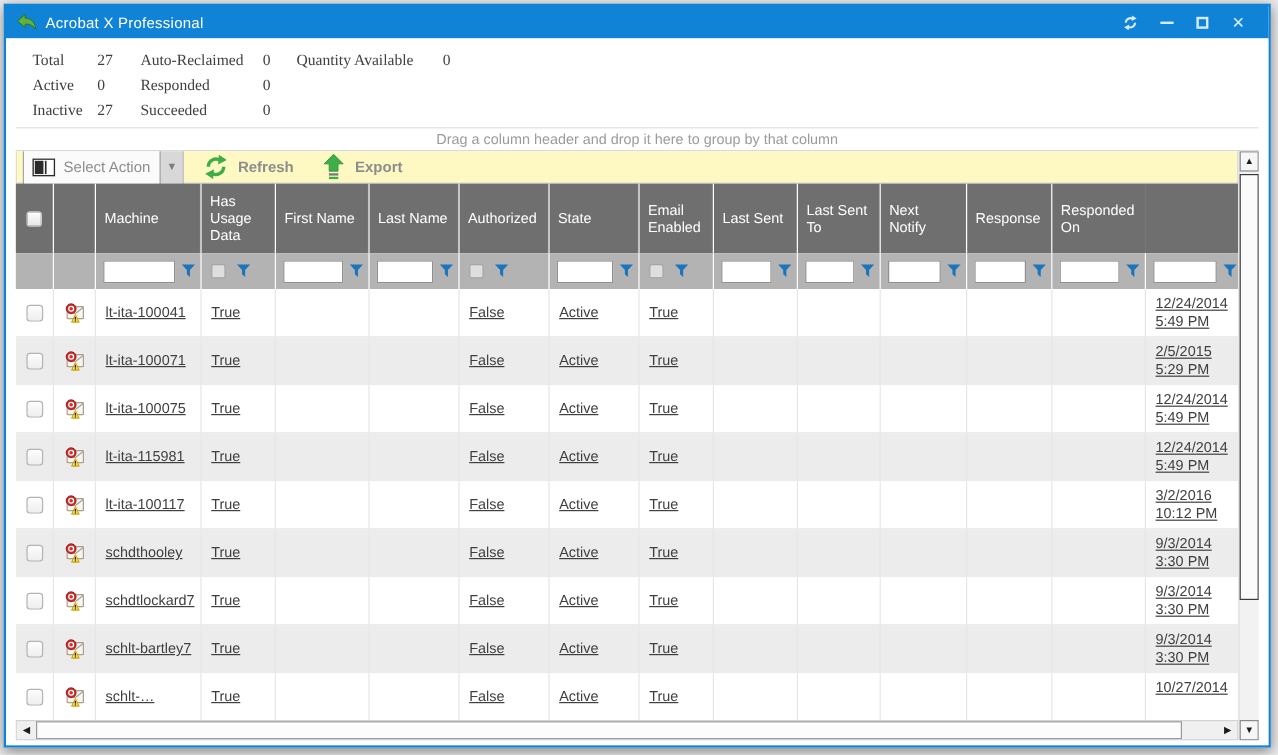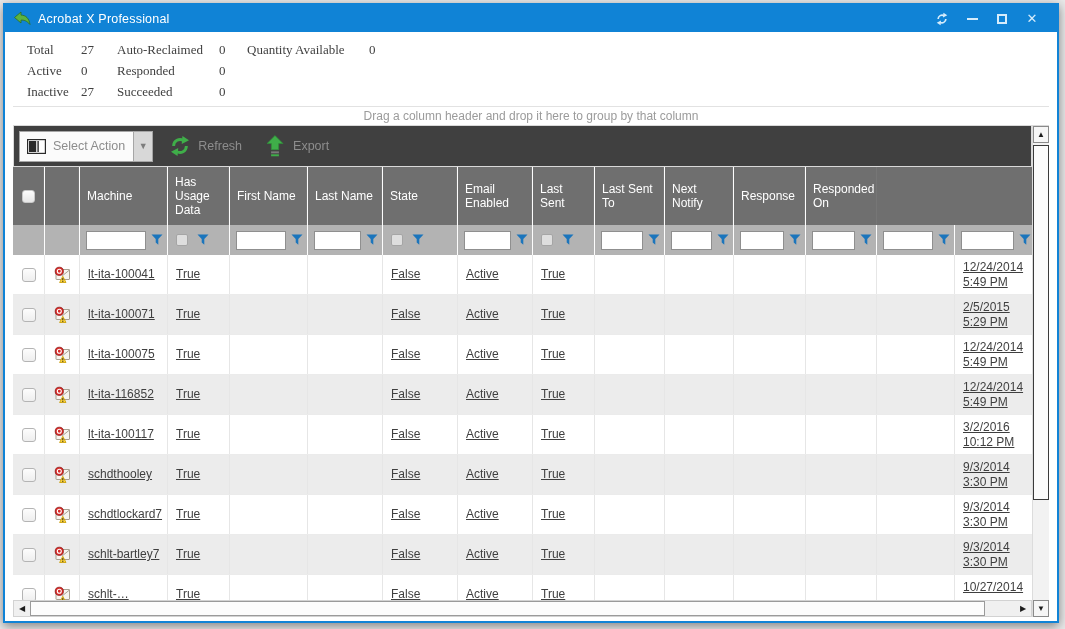--- a/index.html
+++ b/index.html
@@ -29,26 +29,26 @@
   .stats { padding:10px 14px 6px 14px; flex:0 0 auto; }
   .stats-grid { display:grid; grid-template-columns:54px 36px 102px 28px 122px 24px; row-gap:5px; font-size:13px;font-family:Liberation Serif, serif; }
   .stats-grid span { white-space:nowrap; }
 
   .groupbar { height:19px; border-top:1px solid #e2e2e2; display:flex; align-items:center; justify-content:center; color:#9b9b9b; font-size:12px; flex:0 0 auto; }
 
   
   .gridwrap { flex:1; display:flex; overflow:hidden; border-top:1px solid #d9d9d9; }
   .gridmain { flex:1; display:flex; flex-direction:column; overflow:hidden; }
 
-  .toolbar { height:41px; background:#404040; border:1px solid #d9d9d9; border-top:none; display:flex; align-items:center; padding:0 5px; flex:0 0 auto; }
+  .toolbar { height:27px; background:#fef9c3; border:1px solid #d9d9d9; border-top:none; display:flex; align-items:center; padding:0 5px; flex:0 0 auto; }
   .select-action { height:31px; background:#fbfbfb; border:1px solid #a6a6a6; display:flex; align-items:center; padding:0 0 0 7px; margin-right:16px; cursor:default; }
   .select-action .sa-icon { width:19px; height:15px; margin-right:7px; }
   .sa-label { font-size:12.5px; color:#8d8d8d; margin-right:8px; white-space:nowrap; }
   .sa-arrow { width:19px; height:29px; background:#d8d8d8; border-left:1px solid #a6a6a6; display:flex; align-items:center; justify-content:center; color:#7d7d7d; font-size:9px; }
-  .tool-btn { display:flex; align-items:center; gap:7px; margin-right:22px; cursor:default; }
+  .tool-btn { display:flex; align-items:center; gap:7px; margin-right:22px; cursor:default;font-weight:bold; }
   .tool-btn svg { width:22px; height:22px; }
   .tool-label { font-size:12.5px; color:#8d8d8d; }
 
   
   .hdr-row, .filter-row, .grid-row {
     display:grid;
     grid-template-columns:32px 35px 88px 62px 78px 75px 75px 75px 62px 70px 69px 72px 71px 78px minmax(80px,1fr);
   }
 
   .hdr-row { background:#6f6f6f; color:#ffffff; font-size:12px; flex:0 0 auto; }
@@ -186,20 +186,21 @@
 
         <div class="hdr-row">
           <div class="hdr-cell center">
               <span class="hdr-check"></span>
             </div>
           <div class="hdr-cell"></div>
           <div class="hdr-cell">Machine</div>
           <div class="hdr-cell">Has Usage Data</div>
           <div class="hdr-cell">First Name</div>
           <div class="hdr-cell">Last Name</div>
+          <div class="hdr-cell">Authorized</div>
           <div class="hdr-cell">State</div>
           <div class="hdr-cell">Email Enabled</div>
           <div class="hdr-cell">Last Sent</div>
           <div class="hdr-cell">Last Sent To</div>
           <div class="hdr-cell">Next Notify</div>
           <div class="hdr-cell">Response</div>
           <div class="hdr-cell">Responded On</div>
         </div>
 
         <div class="filter-row">
@@ -384,21 +385,21 @@
       <svg class="mail-icon" viewBox="0 0 18 18">
         <rect x="3" y="4" width="13.5" height="10" rx="0.5" fill="#f7f5f0" stroke="#a9a091"></rect>
         <path d="M3 4.5 L9.7 10 L16.5 4.5" fill="none" stroke="#a9a091"></path>
         <circle cx="6.3" cy="5.8" r="4.1" fill="#d62b28" stroke="#8e1b18" stroke-width="0.8"></circle>
         <circle cx="6.3" cy="5.8" r="2" fill="none" stroke="#ffffff" stroke-width="1.1"></circle>
         <polygon points="6.6,17 13,17 9.8,10.8" fill="#ffd63c" stroke="#c79a00" stroke-width="0.8"></polygon>
         <rect x="9.35" y="12.6" width="0.95" height="2.3" fill="#1e1e1e"></rect>
         <rect x="9.35" y="15.5" width="0.95" height="0.95" fill="#1e1e1e"></rect>
       </svg>
     </div>
-    <div class="cell">lt-ita-116852</div>
+    <div class="cell">lt-ita-115981</div>
     <div class="cell">True</div>
     <div class="cell"></div>
     <div class="cell"></div>
     <div class="cell">False</div>
     <div class="cell">Active</div>
     <div class="cell">True</div>
     <div class="cell"></div>
     <div class="cell"></div>
     <div class="cell"></div>
     <div class="cell"></div>

